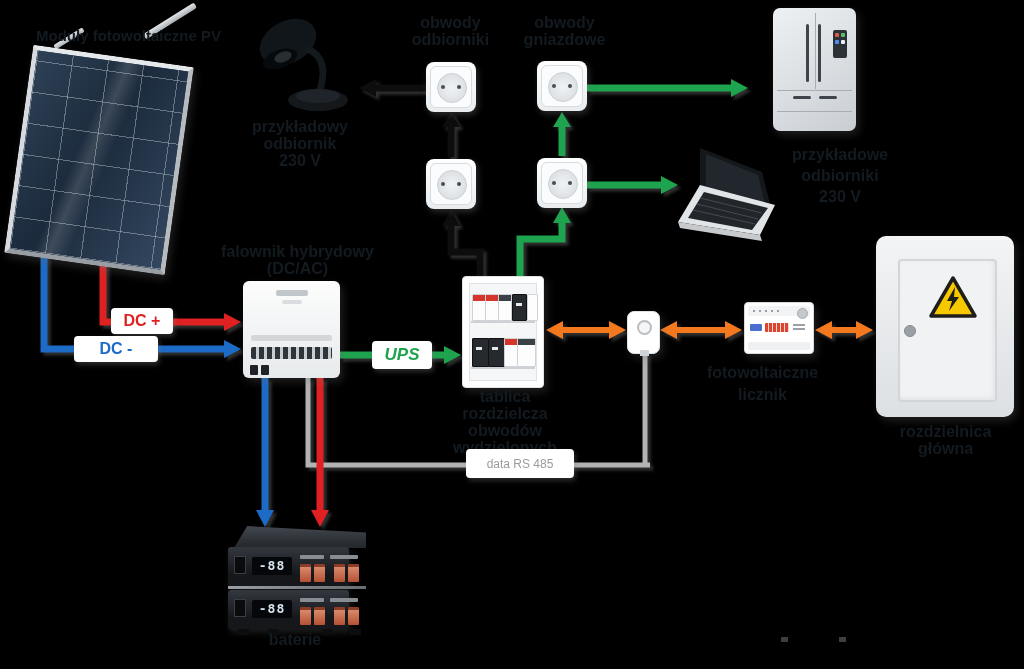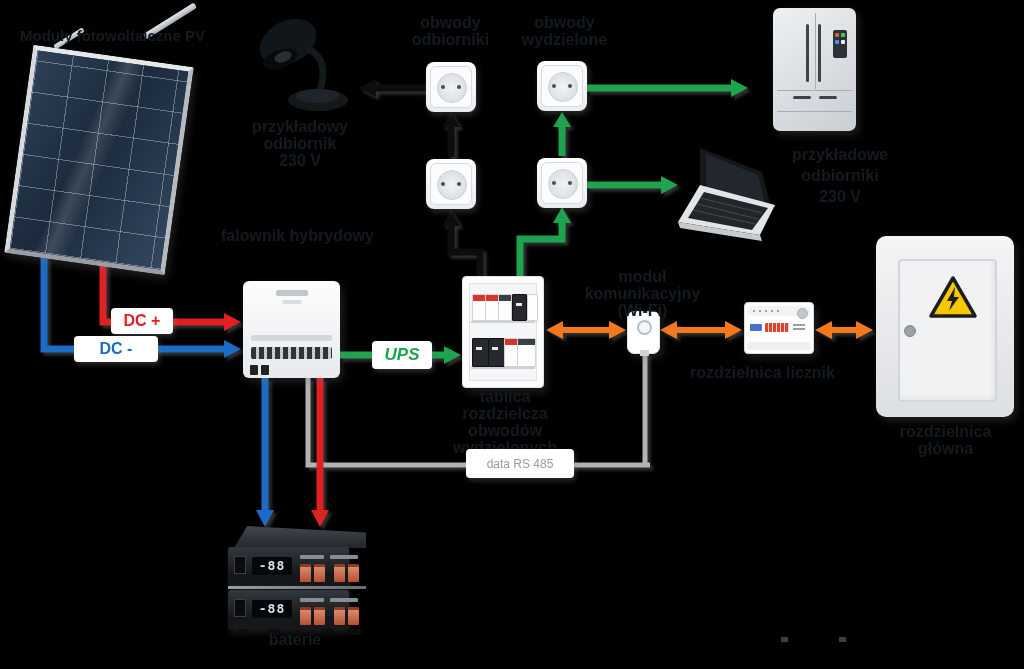--- a/index.html
+++ b/index.html
@@ -196,21 +196,21 @@
       <polygon class="fo" points="677,321 677,339 660,330"></polygon>
       <polygon class="fo" points="725,321 725,339 742,330"></polygon>
     </g>
     <g>
       <path class="wire so w6" d="M830,330 L858,330"></path>
       <polygon class="fo" points="832,321 832,339 815,330"></polygon>
       <polygon class="fo" points="856,321 856,339 873,330"></polygon>
     </g>
   </svg>
 
-  <div class="lbl big abs" style="left:10px;top:26px;width:205px;">Moduły fotowoltaiczne PV</div>
+  <div class="lbl big abs" style="left:26px;top:26px;width:205px;">Moduły fotowoltaiczne PV</div>
   <div class="pv-leg" style="left:140px;top:18px;width:60px;height:6px;transform:rotate(-32deg);"></div>
   <div class="pv-leg" style="left:52px;top:36px;width:34px;height:5px;transform:rotate(-32deg);"></div>
   <div class="dev pv"></div>
 
   <svg class="abs" style="left:250px;top:12px;z-index:2;" width="110" height="105">
     <ellipse cx="38" cy="30" rx="30" ry="21" fill="#11161a" transform="rotate(-28 38 30)"></ellipse>
     <ellipse cx="30" cy="47" rx="18" ry="9" fill="#070a0c" transform="rotate(-20 30 47)"></ellipse>
     <ellipse cx="33" cy="45" rx="9" ry="5" fill="#272f32" transform="rotate(-20 33 45)"></ellipse>
     <path d="M56,36 C76,44 76,62 68,84" stroke="#14191c" stroke-width="7" fill="none"></path>
     <ellipse cx="68" cy="88" rx="30" ry="11" fill="#14181b"></ellipse>
@@ -221,21 +221,21 @@
     <div>odbiornik</div>
     <div>230 V</div>
   </div>
 
   <div class="lbl abs" style="left:398px;top:14px;width:105px;">
     <div>obwody</div>
     <div>odbiorniki</div>
   </div>
   <div class="lbl abs" style="left:512px;top:14px;width:105px;">
     <div>obwody</div>
-    <div>wydzielone</div>
+    <div>gniazdowe</div>
   </div>
   <div class="socket" style="left:426px;top:62px;">
     <div class="plate"></div>
       <div class="well"></div>
     <div class="hole l"></div>
       <div class="hole r"></div>
   </div>
   <div class="socket" style="left:426px;top:159px;">
     <div class="plate"></div>
       <div class="well"></div>
@@ -283,22 +283,23 @@
       <line x1="23" y1="70" x2="85" y2="84"></line>
     </g>
     <polygon points="8,82 90,95 92,101 10,88" fill="#c6cacd"></polygon>
   </svg>
   <div class="lbl abs" style="left:775px;top:144px;width:130px;line-height:21px;">
     <div>przykładowe</div>
     <div>odbiorniki</div>
     <div>230 V</div>
   </div>
 
-  <div class="lbl abs" style="left:215px;top:227px;width:165px;">
+  <div class="lbl abs" style="left:215px;top:243px;width:165px;">
     <div>falownik hybrydowy</div>
+    <div>(DC/AC)</div>
   </div>
   <div class="dev inverter">
     <div class="logo"></div>
     <div class="logo2"></div>
     <div class="strip"></div>
     <div class="terms"></div>
     <div class="c1"></div>
     <div class="c2"></div>
   </div>
 
@@ -320,40 +321,36 @@
     <div class="mod w red" style="left:41px;top:61px;width:12px;height:27px;"></div>
     <div class="mod w dark" style="left:54px;top:61px;width:17px;height:27px;"></div>
     <div class="rail" style="top:90px;"></div>
   </div>
   <div class="lbl abs" style="left:435px;top:388px;width:140px;">
     <div>tablica</div>
     <div>rozdzielcza obwodów</div>
     <div>wydzielonych</div>
   </div>
 
-  <div class="lbl abs" style="left:565px;top:268px;width:155px;">
-    <div>moduł komunikacyjny</div>
-    <div>(Wi-Fi)</div>
-  </div>
   <div class="dev wifi">
     <div class="ring"></div>
     <div class="nub"></div>
   </div>
 
   <div class="dev meter">
     <div class="top"></div>
     <div class="dots"></div>
     <div class="btn"></div>
     <div class="blue"></div>
     <div class="seg"></div>
     <div class="txt"></div>
     <div class="bot"></div>
   </div>
   <div class="lbl abs" style="left:690px;top:362px;width:145px;line-height:22px;">
-    <div>rozdzielnica licznik</div>
+    <div>fotowoltaiczne licznik</div>
   </div>
 
   <div class="dev cab">
     <div class="door"></div>
     <div class="knob"></div>
     <svg class="abs" style="left:52px;top:38px;" width="50" height="48">
       <polygon points="25,4 47,42 3,42" fill="#f6c800" stroke="#1d1d1b" stroke-width="3.5" stroke-linejoin="round"></polygon>
       <path d="M27,13 L19,27 L24,27 L21,37 L31,23 L26,23 Z" fill="#1d1d1b"></path>
     </svg>
   </div>

